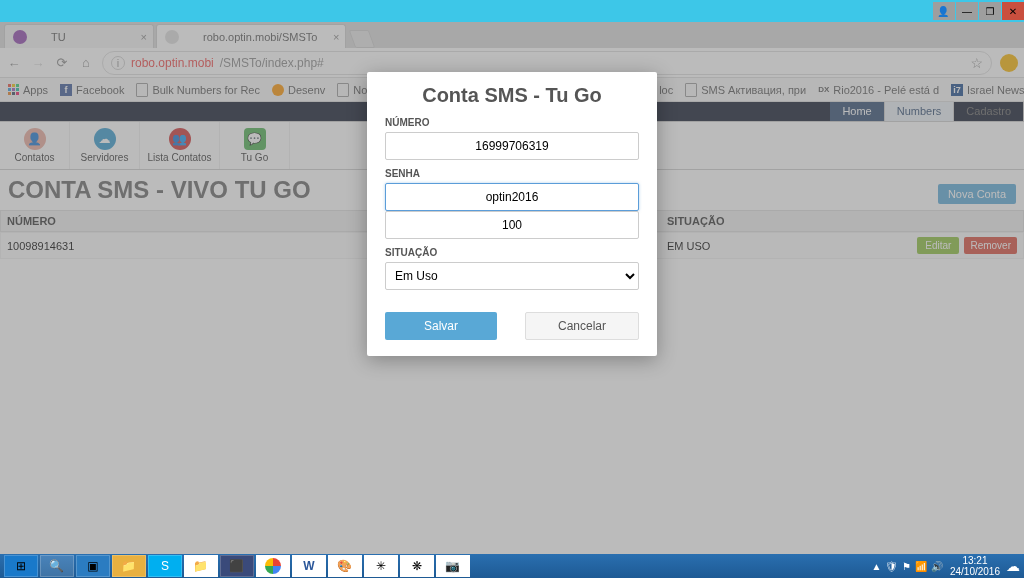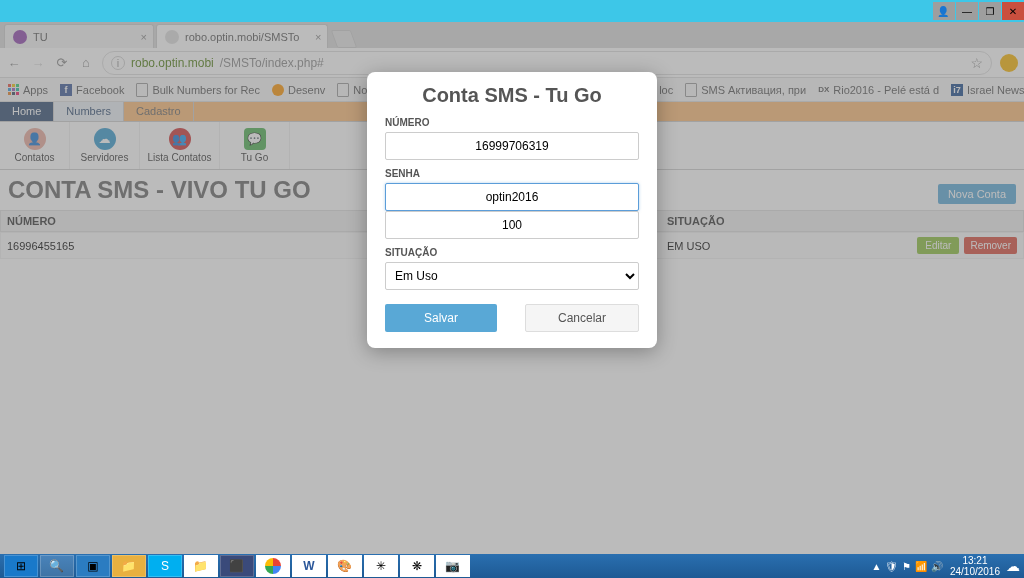--- a/index.html
+++ b/index.html
@@ -8,21 +8,21 @@
 
 .titlebar { height: 22px; background: #3dc7e8; display: flex; align-items: center; justify-content: flex-end; }
 .titlebar .win-btn { width: 22px; height: 18px; display: flex; align-items: center; justify-content: center; font-size: 10px; margin-left: 1px; }
 .titlebar .win-min { background: #9e9e9e; color: #000; }
 .titlebar .win-max { background: #9e9e9e; color: #000; }
 .titlebar .win-close { background: #c94f3e; color: #000; }
 .titlebar .win-user { background: #9e9e9e; color: #000; }
 
 
 .tabbar { height: 26px; background: #d9d9d9; display: flex; align-items: flex-end; padding-left: 4px; }
-.browser-tab { height: 24px; background: #f2f2f2; border: 1px solid #ccc; border-bottom: none; border-radius: 3px 3px 0 0; padding: 3px 28px 3px 8px; font-size: 11px; color: #555; position: relative; margin-right: 2px; display: flex; align-items: center; gap: 6px; min-width: 150px; }
+.browser-tab { height: 24px; background: #f2f2f2; border: 1px solid #ccc; border-bottom: none; border-radius: 3px 3px 0 0; padding: 3px 28px 3px 8px; font-size: 11px; color: #555; position: relative; margin-right: 2px; display: flex; align-items: center; gap: 24px; min-width: 150px; }
 .browser-tab.active { background: #fff; }
 .browser-tab .favicon { width: 14px; height: 14px; border-radius: 50%; }
 .browser-tab .tab-close { position: absolute; right: 6px; font-size: 11px; color: #888; }
 .newtab { width: 20px; height: 18px; background: #e5e5e5; border: 1px solid #ccc; margin-left: 4px; transform: skewX(20deg); border-radius: 2px; }
 
 
 .addrbar { height: 30px; background: #fff; border-bottom: 1px solid #ddd; display: flex; align-items: center; padding: 0 6px; gap: 8px; font-size: 13px; color: #555; }
 .addrbar .nav-icon { width: 16px; text-align: center; color: #888; }
 .url-field { flex: 1; display: flex; align-items: center; gap: 6px; border: 1px solid #ddd; border-radius: 12px; padding: 3px 8px; font-size: 12px; color: #444; }
 .url-pre { color: #999; font-size: 11px; border: 1px solid #ccc; border-radius: 50%; width: 14px; height: 14px; display: inline-flex; align-items: center; justify-content: center; }
@@ -33,21 +33,21 @@
 .bookbar { height: 24px; background: #f7f7f7; border-bottom: 1px solid #ddd; display: flex; align-items: center; gap: 12px; padding: 0 8px; font-size: 11px; color: #555; }
 .bookbar .bk { display: flex; align-items: center; gap: 4px; white-space: nowrap; }
 .apps-icon { display: inline-grid; grid-template-columns: repeat(3,3px); grid-template-rows: repeat(3,3px); gap: 1px; }
 .apps-icon span { width: 3px; height: 3px; background: #e74c3c; }
 .apps-icon span:nth-child(2){background:#f1c40f}.apps-icon span:nth-child(3){background:#2ecc71}
 .apps-icon span:nth-child(4){background:#3498db}.apps-icon span:nth-child(5){background:#9b59b6}.apps-icon span:nth-child(6){background:#1abc9c}
 .apps-icon span:nth-child(7){background:#e67e22}.apps-icon span:nth-child(8){background:#34495e}.apps-icon span:nth-child(9){background:#e91e63}
 .page-icon { width: 12px; height: 14px; border: 1px solid #999; border-radius: 1px; position: relative; }
 
 
-.appnav { height: 20px; background: #fdba74; border-bottom: 1px solid #ccc; display: flex; font-size: 11px; }
+.appnav { height: 20px; background: #0f172a; border-bottom: 1px solid #ccc; display: flex; font-size: 11px; justify-content: flex-end; }
 .appnav .navitem { padding: 3px 12px; border-right: 1px solid #ccc; color: #666; }
 .appnav .navitem.home { background: #2e4a70; color: #fff; }
 .appnav .navitem.active { background: #e8eff5; color: #2e4a70; }
 
 
 .toolbar { height: 48px; background: #fff; display: flex; border-bottom: 1px solid #ccc; }
 .toolitem { width: 70px; display: flex; flex-direction: column; align-items: center; justify-content: center; font-size: 10px; color: #333; border-right: 1px solid #eee; gap: 2px; }
 .toolitem.wide { width: 80px; }
 .circle-icon { width: 22px; height: 22px; border-radius: 50%; display: flex; align-items: center; justify-content: center; color: #fff; font-size: 12px; }
 .ci-pink{background:#e8a89a}.ci-blue{background:#3399cc}.ci-red{background:#cc3333}.ci-green{background:#4caf50;border-radius:4px}
@@ -57,27 +57,27 @@
 .table-hdr { background: #eee; border: 1px solid #ddd; display: flex; font-size: 11px; font-weight: bold; color: #333; }
 .table-hdr > div, .table-row > div { padding: 4px 6px; }
 .col-num{width:340px}.col-sen{width:160px}.col-lim{width:160px}.col-sit{width:200px}.col-act{flex:1;text-align:right}
 .table-row { display: flex; font-size: 11px; background: #fbfbfb; border: 1px solid #eee; align-items: center; }
 .btn-nova { background: #59a8d6; color: #fff; font-size: 11px; padding: 4px 10px; border-radius: 2px; float: right; margin: -26px 8px 0 0; }
 .btn-edit { background: #8bbf3b; color: #fff; font-size: 10px; padding: 3px 8px; border-radius: 2px; margin-right: 2px; display: inline-block; }
 .btn-del { background: #d94b3b; color: #fff; font-size: 10px; padding: 3px 6px; border-radius: 2px; display: inline-block; }
 
 
 .overlay { position: absolute; top: 22px; left: 0; right: 0; bottom: 24px; background: rgba(120,120,120,0.5); display: flex; justify-content: center; padding-top: 50px; }
-.modal { width: 290px; background: #fff; border-radius: 8px; padding: 12px 18px 16px; height: fit-content; box-shadow: 0 4px 20px rgba(0,0,0,0.3); }
+.modal { width: 290px; background: #fff; border-radius: 2px; padding: 12px 18px 16px; height: fit-content; box-shadow: 0 4px 20px rgba(0,0,0,0.3); }
 .modal h2 { font-size: 20px; text-align: center; color: #555; margin-bottom: 10px; }
 .modal label { font-size: 10px; font-weight: bold; color: #555; display: block; margin: 8px 0 4px; }
 .modal input { width: 100%; padding: 6px; font-size: 12px; text-align: center; border: 1px solid #ccc; border-radius: 2px; }
 .modal input.focused { border-color: #5b9dd9; box-shadow: 0 0 3px rgba(91,157,217,0.5); }
 .modal select { width: 100%; padding: 5px; font-size: 12px; border: 1px solid #ccc; border-radius: 2px; background: #fff; }
-.modal-btns { display: flex; gap: 28px; margin-top: 14px; }
+.modal-btns { display: flex; gap: 28px; margin-top: 22px; }
 .btn-salvar { flex: 1; background: #59a8d6; color: #fff; border: none; padding: 6px; font-size: 12px; border-radius: 2px; cursor: pointer; }
 .btn-cancel { flex: 1; background: #f5f5f5; color: #555; border: 1px solid #ddd; padding: 6px; font-size: 12px; border-radius: 2px; cursor: pointer; }
 
 
 .taskbar { position: absolute; bottom: 0; left: 0; right: 0; height: 24px; background: linear-gradient(#2a6fb0,#1e5a94); display: flex; align-items: center; justify-content: space-between; padding: 0 4px; }
 .task-left { display: flex; gap: 2px; }
 .task-item { width: 34px; height: 22px; background: rgba(255,255,255,0.15); border: 1px solid rgba(255,255,255,0.2); display: flex; align-items: center; justify-content: center; font-size: 12px; }
 .task-right { display: flex; align-items: center; gap: 6px; color: #fff; font-size: 10px; }
 .tray-icons { display: flex; gap: 4px; font-size: 10px; }
 .clock { text-align: center; line-height: 1.1; }
@@ -106,21 +106,21 @@
   <div class="newtab"></div>
 </div>
 
 <div class="addrbar">
   <span class="nav-icon">←</span>
   <span class="nav-icon" style="opacity:.4">→</span>
   <span class="nav-icon">⟳</span>
   <span class="nav-icon">⌂</span>
   <div class="url-field">
     <span class="url-pre">i</span>
-    <span style="color:#4d7c0f">robo.optin.mobi</span>
+    <span style="color:#ef4444">robo.optin.mobi</span>
       <span style="color:#888">/SMSTo/index.php#</span>
     <span style="flex:1"></span>
     <span class="star-icon">☆</span>
   </div>
   <span class="user-badge"></span>
 </div>
 
 <div class="bookbar">
   <div class="bk">
       <span class="apps-icon">
@@ -204,21 +204,21 @@
   <div class="btn-nova">Nova Conta</div>
 </div>
 <div class="table-hdr">
   <div class="col-num">NÚMERO</div>
   <div class="col-sen"></div>
   <div class="col-lim" style="text-align:right;padding-right:20px">LIMITE DIÁRIO</div>
   <div class="col-sit">SITUAÇÃO</div>
   <div class="col-act"></div>
 </div>
 <div class="table-row">
-  <div class="col-num">16996455165</div>
+  <div class="col-num">10098914631</div>
   <div class="col-sen"></div>
   <div class="col-lim"></div>
   <div class="col-sit">EM USO</div>
   <div class="col-act">
     <span class="btn-edit">Editar</span>
     <span class="btn-del">Remover</span>
   </div>
 </div>
 
 <div class="overlay">

